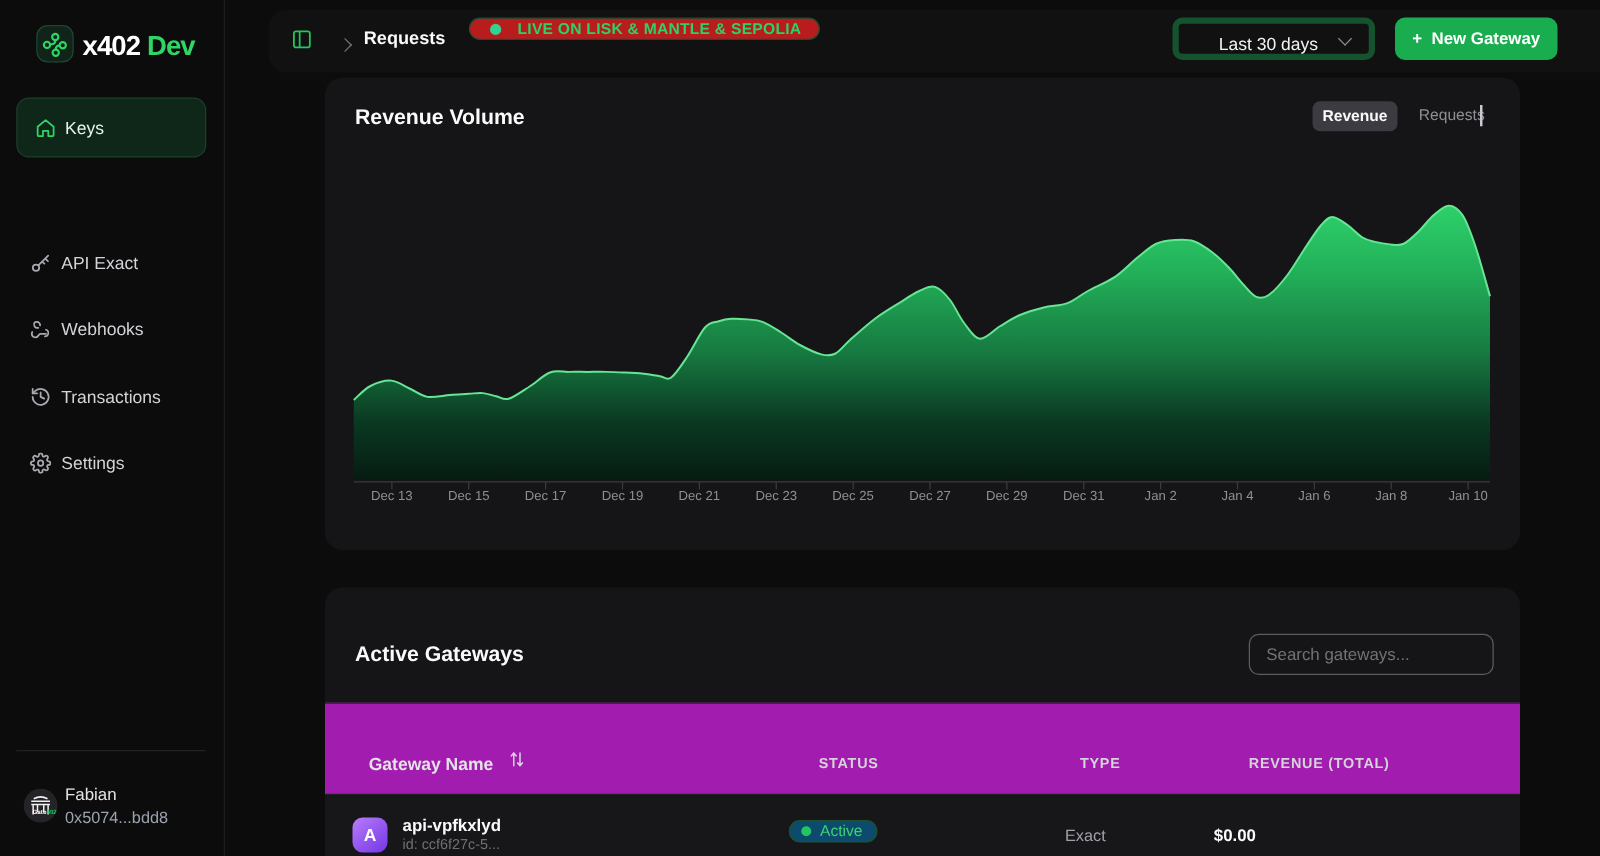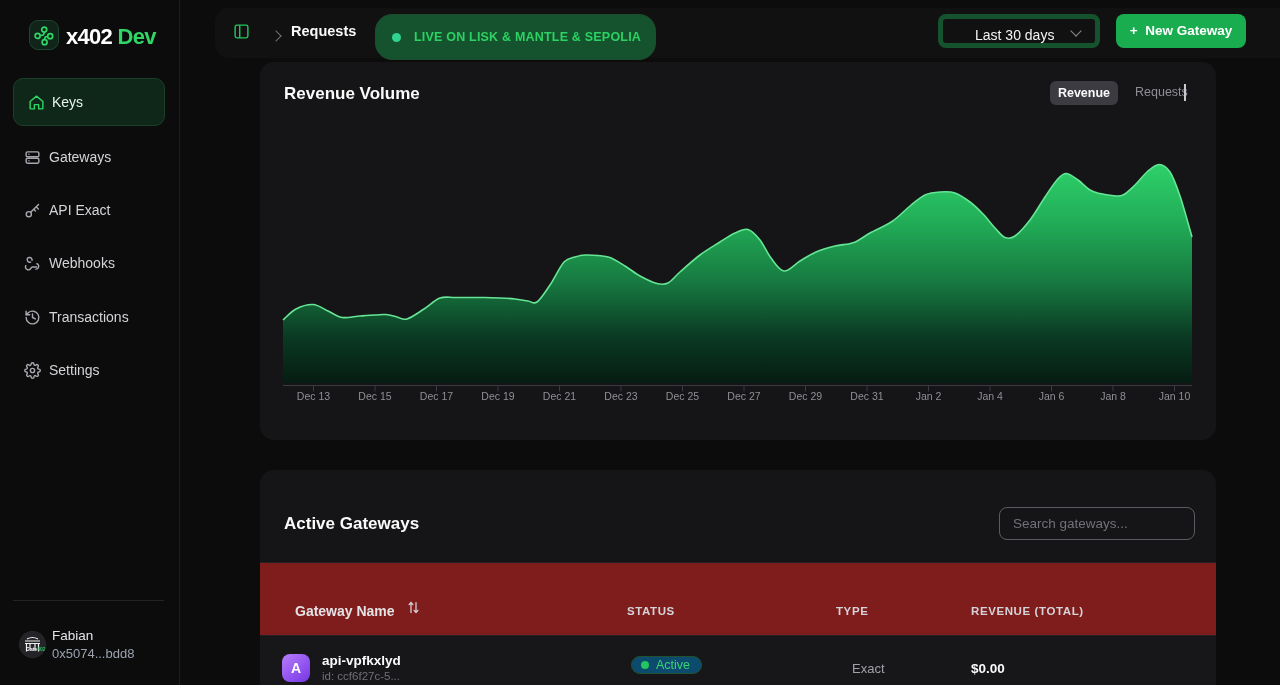--- a/index.html
+++ b/index.html
@@ -19,41 +19,41 @@
 #side-divider { left:13px; top:600px; width:151px; height:1px; background:#232326; }
 #avatar { left:19px; top:631px; width:27px; height:27px; border-radius:50%; background:#2a2a2e; overflow:hidden; }
 #user-name { left:52px; top:628px; font-size:13.5px; color:#e4e4e7; }
 #user-addr { left:52px; top:646px; font-size:13px; color:#9ca3af; }
 
 
 #topbar { left:215px; top:8px; width:1065px; height:50px; background:#111112; border-radius:14px 0 0 14px; }
 #panel-icon { left:18px; top:15px; }
 #crumb-chev { left:57px; top:24px; width:8px; height:8px; border-right:1.8px solid #71717a; border-top:1.8px solid #71717a; transform:rotate(45deg); }
 #crumb { left:76px; top:15px; font-size:14.5px; font-weight:bold; color:#fafafa; }
-#live-pill { left:160px; top:6px; height:46px; border-radius:17px; background:#14532d; border:1px solid #1e4c30; display:flex; align-items:center; padding:0 14px 0 16px; }
+#live-pill { left:160px; top:6px; height:18px; border-radius:17px; background:#b91c1c; border:1px solid #1e4c30; display:flex; align-items:center; padding:0 14px 0 16px; }
 #live-dot { width:9px; height:9px; border-radius:50%; background:#31d391; margin-right:13px; }
 #live-text { font-size:12.5px; font-weight:bold; color:#2dd164; letter-spacing:0.2px; }
 #select { left:723px; top:6px; width:162px; height:34px; border:5px solid #14532d; border-radius:8px; color:#f4f4f5; font-size:14px; line-height:32px; padding-left:32px; }
 #select-chev { left:857px; top:19px; width:8px; height:8px; border-right:1.6px solid #8b8b92; border-bottom:1.6px solid #8b8b92; transform:rotate(45deg); }
 #new-btn { left:901px; top:6px; width:130px; height:34px; background:#1aad50; border-radius:8px; color:#fff; font-size:13.5px; font-weight:bold; line-height:34px; text-align:center; }
 
 
 #card1 { left:260px; top:62px; width:956px; height:378px; background:#151517; border-radius:14px; }
 #rev-title { left:24px; top:22px; font-size:17px; font-weight:bold; color:#fafafa; }
 #toggle-rev { left:790px; top:19px; width:68px; height:24px; background:#3b3b41; border-radius:6px; color:#fafafa; font-size:12.5px; font-weight:bold; text-align:center; line-height:24px; }
 #toggle-req { left:875px; top:23px; font-size:12.5px; color:#8f8f96; }
 #caret { left:924px; top:22px; width:1.5px; height:17px; background:#c9c9cf; }
 
 
 #card2 { left:260px; top:470px; width:956px; height:215px; background:#151517; border-radius:14px 14px 0 0; }
 #gw-title { left:24px; top:44px; font-size:17px; font-weight:bold; color:#fafafa; }
 #search { left:739px; top:37px; width:196px; height:33px; border:1px solid #5b5b63; border-radius:8px; color:#71717a; font-size:13.5px; line-height:31px; padding-left:13px; }
-#thead { left:0px; top:92px; width:956px; height:74px; background:#7f1d1d; border-top:1px solid #232327; border-bottom:1px solid #232327; }
+#thead { left:0px; top:92px; width:956px; height:74px; background:#a21caf; border-top:1px solid #232327; border-bottom:1px solid #232327; }
 .th { top:40px; font-size:14px; font-weight:bold; color:#e4e4e7; }
-.thu { top:42px; font-size:11.5px; font-weight:bold; color:#d4d4d8; letter-spacing:0.6px; }
+.thu { top:42px; font-size:11.5px; font-weight:bold; color:#d4d4d8; letter-spacing:0.6px;margin-left:28px; }
 #row1 { left:0px; top:167px; width:956px; height:48px; background:#17171a; }
 #gw-avatar { left:22px; top:17px; width:28px; height:28px; border-radius:8px; background:linear-gradient(140deg,#b77df8 0%, #9355f0 55%, #7437e3 100%); color:#fff; font-size:14px; font-weight:bold; text-align:center; line-height:28px; }
 #gw-name { left:62px; top:16px; font-size:13.5px; font-weight:bold; color:#fafafa; }
 #gw-id { left:62px; top:33px; font-size:11.5px; color:#6f6f77; }
 #pill-active { left:371px; top:19px; height:18px; border-radius:12px; background:#0c4a6e; border:1px solid #1e5230; display:flex; align-items:center; padding:0 11px 0 9px; }
 #pill-active .dot { width:8px; height:8px; border-radius:50%; background:#22c55e; margin-right:7px; }
 #pill-active .t { font-size:12.5px; color:#3ad46e; }
 #gw-type { left:592px; top:24px; font-size:13px; color:#a1a1aa; }
 #gw-rev { left:711px; top:24px; font-size:13.5px; font-weight:bold; color:#fafafa; }
 </style>
@@ -71,28 +71,20 @@
       <path d="M15.6 19.7 v-0.6 a2.6 2.6 0 0 1 2.6 -2.6 h0.4"></path>
     </svg>
   </div>
   <div class="abs" id="logo-text">x402 <span class="dev">Dev</span></div>
 
   <div class="abs nav-item" id="nav-home">
     <svg width="17" height="17" viewBox="0 0 24 24" fill="none" stroke="#2fd666" stroke-width="2" stroke-linecap="round" stroke-linejoin="round">
         <path d="M3 10.5 L12 3 L21 10.5 V20 a1 1 0 0 1 -1 1 H15 v-6 h-6 v6 H4 a1 1 0 0 1 -1 -1 Z"></path>
       </svg>
     <span>Keys</span>
-  </div>
-  <div class="abs nav-item" style="top:137px">
-    <svg width="17" height="17" viewBox="0 0 24 24" fill="none" stroke="#a8a8b0" stroke-width="2" stroke-linecap="round" stroke-linejoin="round">
-        <rect x="3" y="4" width="18" height="7" rx="2"></rect>
-        <rect x="3" y="13" width="18" height="7" rx="2"></rect>
-        <path d="M7 7.5h.01M7 16.5h.01"></path>
-      </svg>
-    <span>Gateways</span>
   </div>
   <div class="abs nav-item" style="top:190px">
     <svg width="17" height="17" viewBox="0 0 24 24" fill="none" stroke="#a8a8b0" stroke-width="2" stroke-linecap="round" stroke-linejoin="round">
         <circle cx="6.8" cy="17.2" r="3.6"></circle>
         <path d="M9.4 14.6 L20.5 3.5 M17.2 6.8 L20.2 9.8 M13.8 10.2 L16.2 12.6"></path>
       </svg>
     <span>API Exact</span>
   </div>
   <div class="abs nav-item" style="top:243px">
     <svg width="17" height="17" viewBox="0 0 24 24" fill="none" stroke="#a8a8b0" stroke-width="2" stroke-linecap="round" stroke-linejoin="round">

